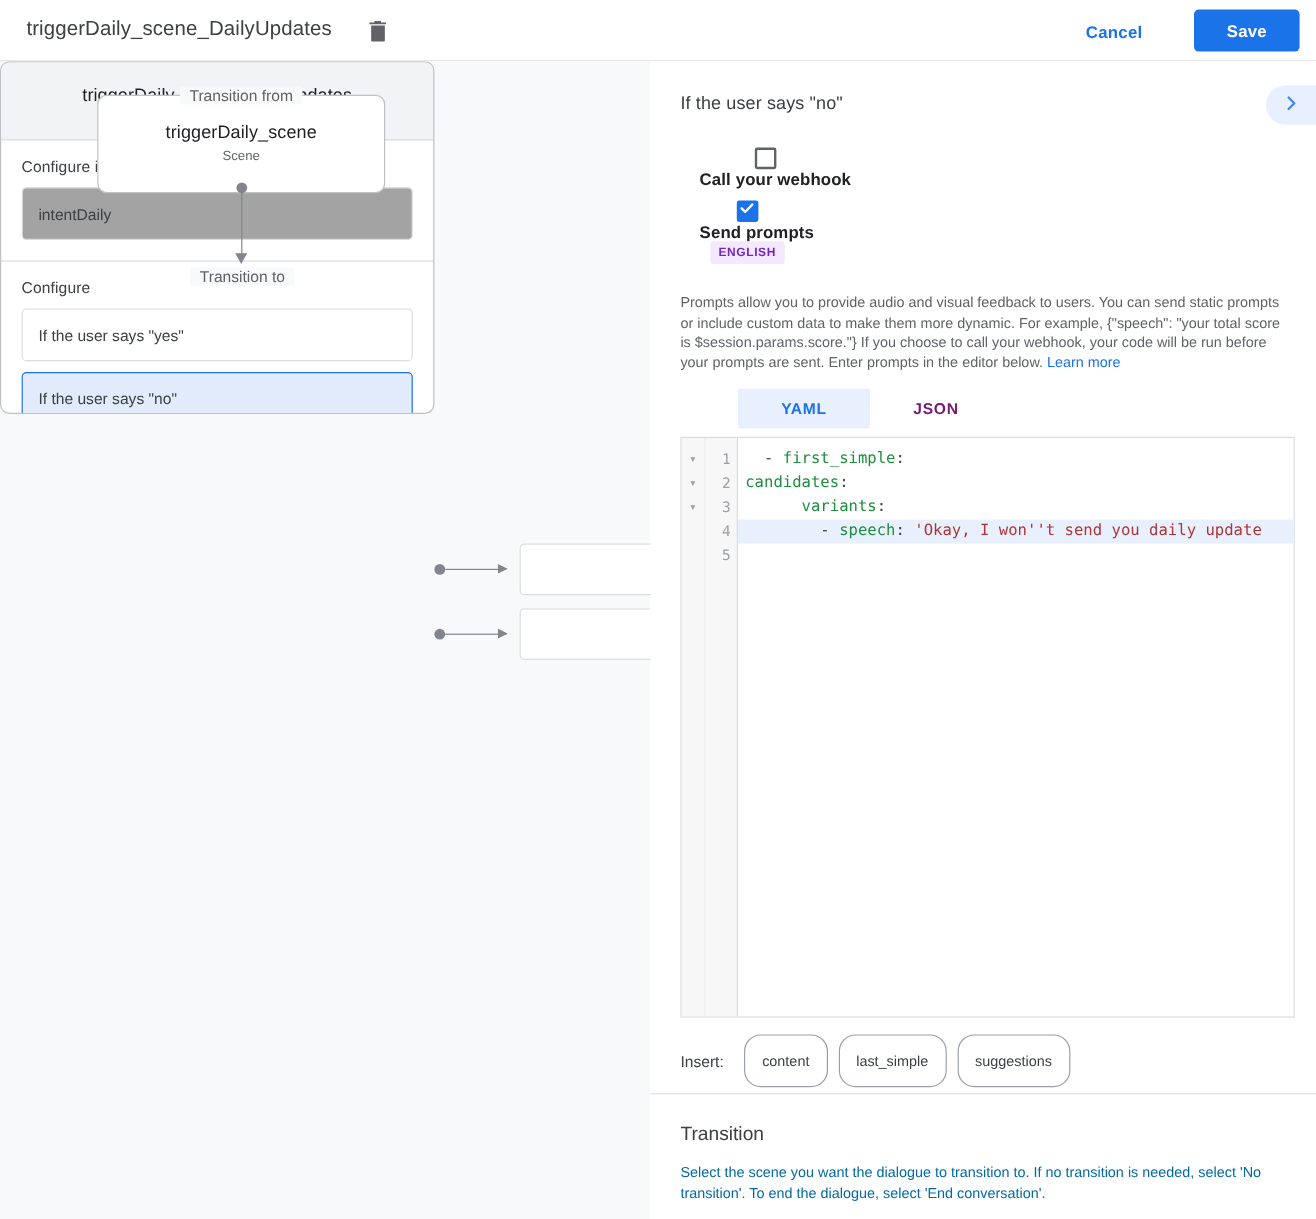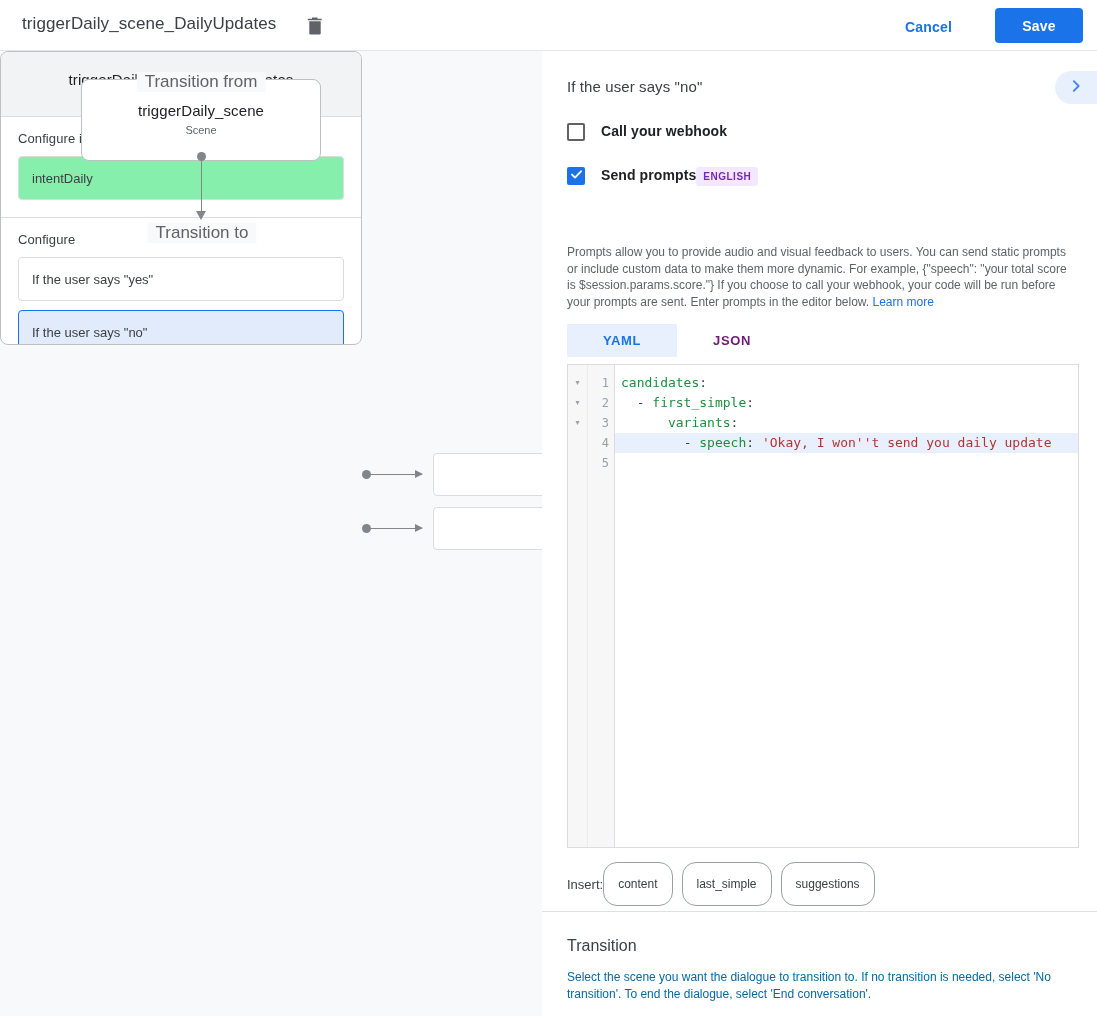--- a/index.html
+++ b/index.html
@@ -48,21 +48,21 @@
     background: #f8f9fa; overflow: hidden;
   }
 
   .fieldset-card {
     position: absolute; border: 1px solid #bdc1c6; border-radius: 8px;
     background: #ffffff;
   }
   .fieldset-legend {
     position: absolute; top: -8px; left: 50%; transform: translateX(-50%);
     background: #f8f9fa; padding: 0 8px;
-    font-size: 17px; color: #5f6368; white-space: nowrap;
+    font-size: 13px; color: #5f6368; white-space: nowrap;
   }
   .node-title {
     text-align: center; font-size: 15px; color: #202124; letter-spacing: .1px;
   }
   .node-sub {
     text-align: center; font-size: 11px; color: #5f6368; margin-top: 5px;
   }
 
   
   #card-from { left: 81px; top: 28px; width: 240px; height: 82px; }
@@ -87,21 +87,21 @@
     height: 65px; background: #f1f3f4; border-bottom: 1px solid #dadce0;
     padding-top: 19px;
   }
   .card-section { padding: 14px 17px 17px 17px; }
   .card-section + .card-section { border-top: 1px solid #dadce0; }
   .section-label {
     font-size: 13px; color: #3c4043; margin-bottom: 10px; letter-spacing: .1px;
   }
   .field-box {
     height: 44px; border: 1px solid #dadce0; border-radius: 4px;
-    background: #86efac; display: flex; align-items: center;
+    background: #a3a3a3; display: flex; align-items: center;
     padding-left: 13px; font-size: 13px; color: #3c4043;
   }
   .cond-row {
     position: relative; height: 44px; border: 1px solid #dadce0; border-radius: 4px;
     background: #ffffff; display: flex; align-items: center;
     padding-left: 13px; font-size: 13px; color: #3c4043;
     margin-bottom: 9px; cursor: pointer;
   }
   .cond-row.selected {
     background: #e1ebfb; border: 1px solid #1a73e8;
@@ -132,21 +132,21 @@
   }
   .collapse-btn {
     position: absolute; left: 513px; top: 20px;
     width: 42px; height: 33px; border: none;
     border-top-left-radius: 17px; border-bottom-left-radius: 17px;
     background: #e8f0fe; cursor: pointer; padding: 0;
     display: flex; align-items: center; justify-content: center;
   }
 
   .check-row {
-    position: absolute; display: flex; align-items: flex-start;
+    position: absolute; display: flex; align-items: center; flex-direction: column;
   }
   .cb {
     width: 18px; height: 18px; border-radius: 2px;
     border: 2px solid #5f6368; background: #ffffff;
     display: inline-flex; align-items: center; justify-content: center;
     cursor: pointer; flex: none;
   }
   .cb.checked { background: #1a73e8; border-color: #1a73e8; }
   .check-label {
     margin-left: 16px; font-size: 14px; color: #202124; font-weight: 600;
@@ -164,21 +164,21 @@
   }
   .desc-text a { color: #1a73e8; text-decoration: none; }
 
   
   .fmt-tabs { position: absolute; left: 25px; top: 273px; display: flex; }
   .fmt-tab {
     width: 110px; height: 33px; display: flex; align-items: center; justify-content: center;
     font-size: 13px; font-weight: 600; letter-spacing: .6px; color: #701a75;
     background: transparent; border: none; cursor: pointer; font-family: inherit;
   }
-  .fmt-tab.active { background: #e8f0fe; color: #1a73e8; }
+  .fmt-tab.active { background: #e8f0fe; color: #1a73e8; margin-left: 48px; }
 
   
   .editor {
     position: absolute; left: 25px; top: 313px; width: 512px; height: 484px;
     border: 1px solid #dadce0; background: #ffffff; display: flex; overflow: hidden;
   }
   .fold-gutter {
     width: 20px; background: #f7f7f7; border-right: 1px solid #ececec;
     padding-top: 8px;
   }
@@ -200,21 +200,21 @@
     font-family: "DejaVu Sans Mono", monospace; font-size: 13px; color: #202124;
     padding-left: 6px;
   }
   .code-line.hl { background: #e8f0fe; }
   .tok-key { color: #1e8e3e; }
   .tok-str { color: #b03434; }
   .tok-punct { color: #3c4043; }
 
   
   .insert-row { position: absolute; left: 25px; top: 811px; display: flex; align-items: center; }
-  .insert-label { font-size: 13px; color: #3c4043; margin-right: 0; }
+  .insert-label { font-size: 13px; color: #3c4043; margin-right: 17px; }
   .chip {
     height: 44px; padding: 0 14px; border: 1px solid #9aa0a6; border-radius: 14px;
     background: #ffffff; font-family: inherit; font-size: 12px; color: #3c4043;
     display: flex; align-items: center; cursor: pointer; margin-right: 9px;
   }
 
   .section-divider {
     position: absolute; left: 0; top: 860px; width: 555px; height: 1px; background: #e0e0e0;
   }
   .transition-title {
@@ -334,22 +334,22 @@
         <div class="fold-cell"></div>
       </div>
       <div class="num-gutter">
         <div class="num-cell">1</div>
         <div class="num-cell">2</div>
         <div class="num-cell">3</div>
         <div class="num-cell">4</div>
         <div class="num-cell">5</div>
       </div>
       <div class="code-area">
+        <div class="code-line"><span class="tok-punct">  </span><span class="tok-punct">- </span><span class="tok-key">first_simple</span><span class="tok-punct">:</span></div>
         <div class="code-line"><span class="tok-key">candidates</span><span class="tok-punct">:</span></div>
-        <div class="code-line"><span class="tok-punct">  </span><span class="tok-punct">- </span><span class="tok-key">first_simple</span><span class="tok-punct">:</span></div>
         <div class="code-line"><span class="tok-punct">      </span><span class="tok-key">variants</span><span class="tok-punct">:</span></div>
         <div class="code-line hl"><span class="tok-punct">        </span><span class="tok-punct">- </span><span class="tok-key">speech</span><span class="tok-punct">:</span><span class="tok-str"> 'Okay, I won''t send you daily update</span></div>
         <div class="code-line"><span></span></div>
       </div>
     </div>
 
     <div class="insert-row">
       <span class="insert-label">Insert:</span>
       <button class="chip">content</button>
       <button class="chip">last_simple</button>

